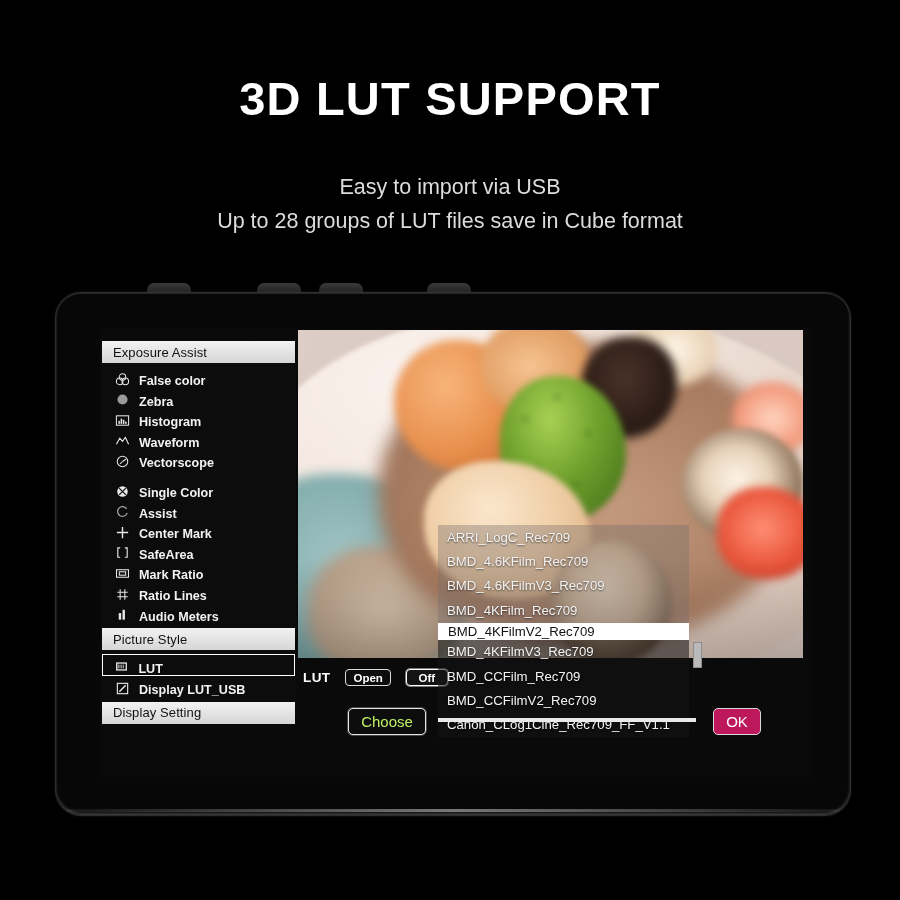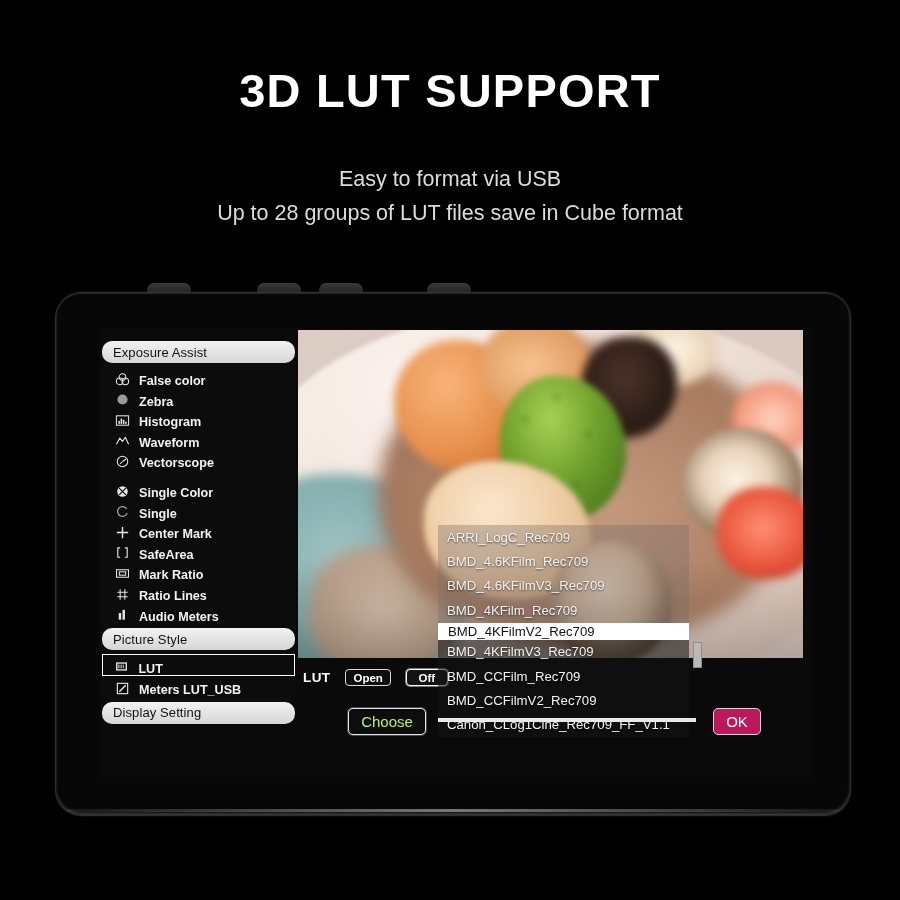--- a/index.html
+++ b/index.html
@@ -9,21 +9,21 @@
     height: 900px;
     background: #000000;
     font-family: "Liberation Sans", sans-serif;
     overflow: hidden;
     position: relative;
   }
 
   
   .header {
     position: absolute;
-    top: 8px; left: 0; right: 0;
+    top: 16px; left: 0; right: 0;
     text-align: center;
     padding-top: 58px;
   }
   .headline {
     font-size: 47px;
     font-weight: bold;
     color: #ffffff;
     letter-spacing: 1.2px;
     line-height: 1.05;
   }
@@ -212,21 +212,20 @@
   .osd-section {
     height: 22px;
     background: linear-gradient(180deg,#f2f2f2,#d6d6d6);
     color: #111;
     font-size: 13px;
     display: flex;
     align-items: center;
     padding-left: 11px;
     font-weight: 400;
     letter-spacing: 0.1px;
-    border-radius: 10px;
   }
   .osd-items { background: #0c0c0c; padding: 4px 0 5px; }
   .osd-item {
     height: 20.6px;
     display: flex;
     align-items: flex-end;
     color: #f2f2f2;
     font-size: 12.6px;
     padding-left: 37px;
     font-weight: bold;
@@ -351,21 +350,21 @@
     width: 258px; height: 4px;
     background: #e9e9e9;
   }
 </style>
 </head>
 <body>
 
 <div class="header">
   <div class="headline">3D LUT SUPPORT</div>
   <div class="subline-wrap">
-    <div class="subline">Easy to format via USB</div>
+    <div class="subline">Easy to import via USB</div>
     <div class="subline">Up to 28 groups of LUT files save in Cube format</div>
   </div>
 </div>
 
 <div class="device">
 
   <div class="device-knobs">
     <div class="knob k1"></div>
     <div class="knob k2"></div>
     <div class="knob k3"></div>
@@ -456,21 +455,21 @@
               </svg>
             </span>
             <span class="lbl">Single Color</span>
           </div>
           <div class="osd-item">
             <span class="ic">
               <svg width="15" height="15" viewBox="0 0 16 16" fill="none" stroke="#a8a8a8" stroke-width="1.3">
                 <path d="M12.4 5.2 A5.2 5.2 0 1 0 13 9.4"></path>
               </svg>
             </span>
-            <span class="lbl">Single</span>
+            <span class="lbl">Assist</span>
           </div>
           <div class="osd-item">
             <span class="ic">
               <svg width="15" height="15" viewBox="0 0 16 16" stroke="#e8e8e8" stroke-width="1.5">
                 <path d="M8 2 V14 M2 8 H14"></path>
               </svg>
             </span>
             <span class="lbl">Center Mark</span>
           </div>
           <div class="osd-item">
@@ -521,21 +520,21 @@
             </span>
             <span class="lbl">LUT</span>
           </div>
           <div class="osd-item">
             <span class="ic">
               <svg width="15" height="15" viewBox="0 0 16 16" fill="none" stroke="#e8e8e8" stroke-width="1.2">
                 <rect x="2.5" y="2.5" width="11" height="11"></rect>
                 <path d="M4.6 11.4 L11.4 4.6" stroke-width="1.6"></path>
               </svg>
             </span>
-            <span class="lbl">Meters LUT_USB</span>
+            <span class="lbl">Display LUT_USB</span>
           </div>
         </div>
 
         <div class="osd-section">Display Setting</div>
       </div>
 
       <div class="lut-row">
         <span class="lut-label">LUT</span>
         <span class="pill">Open</span>
         <span class="pill active">Off</span>

